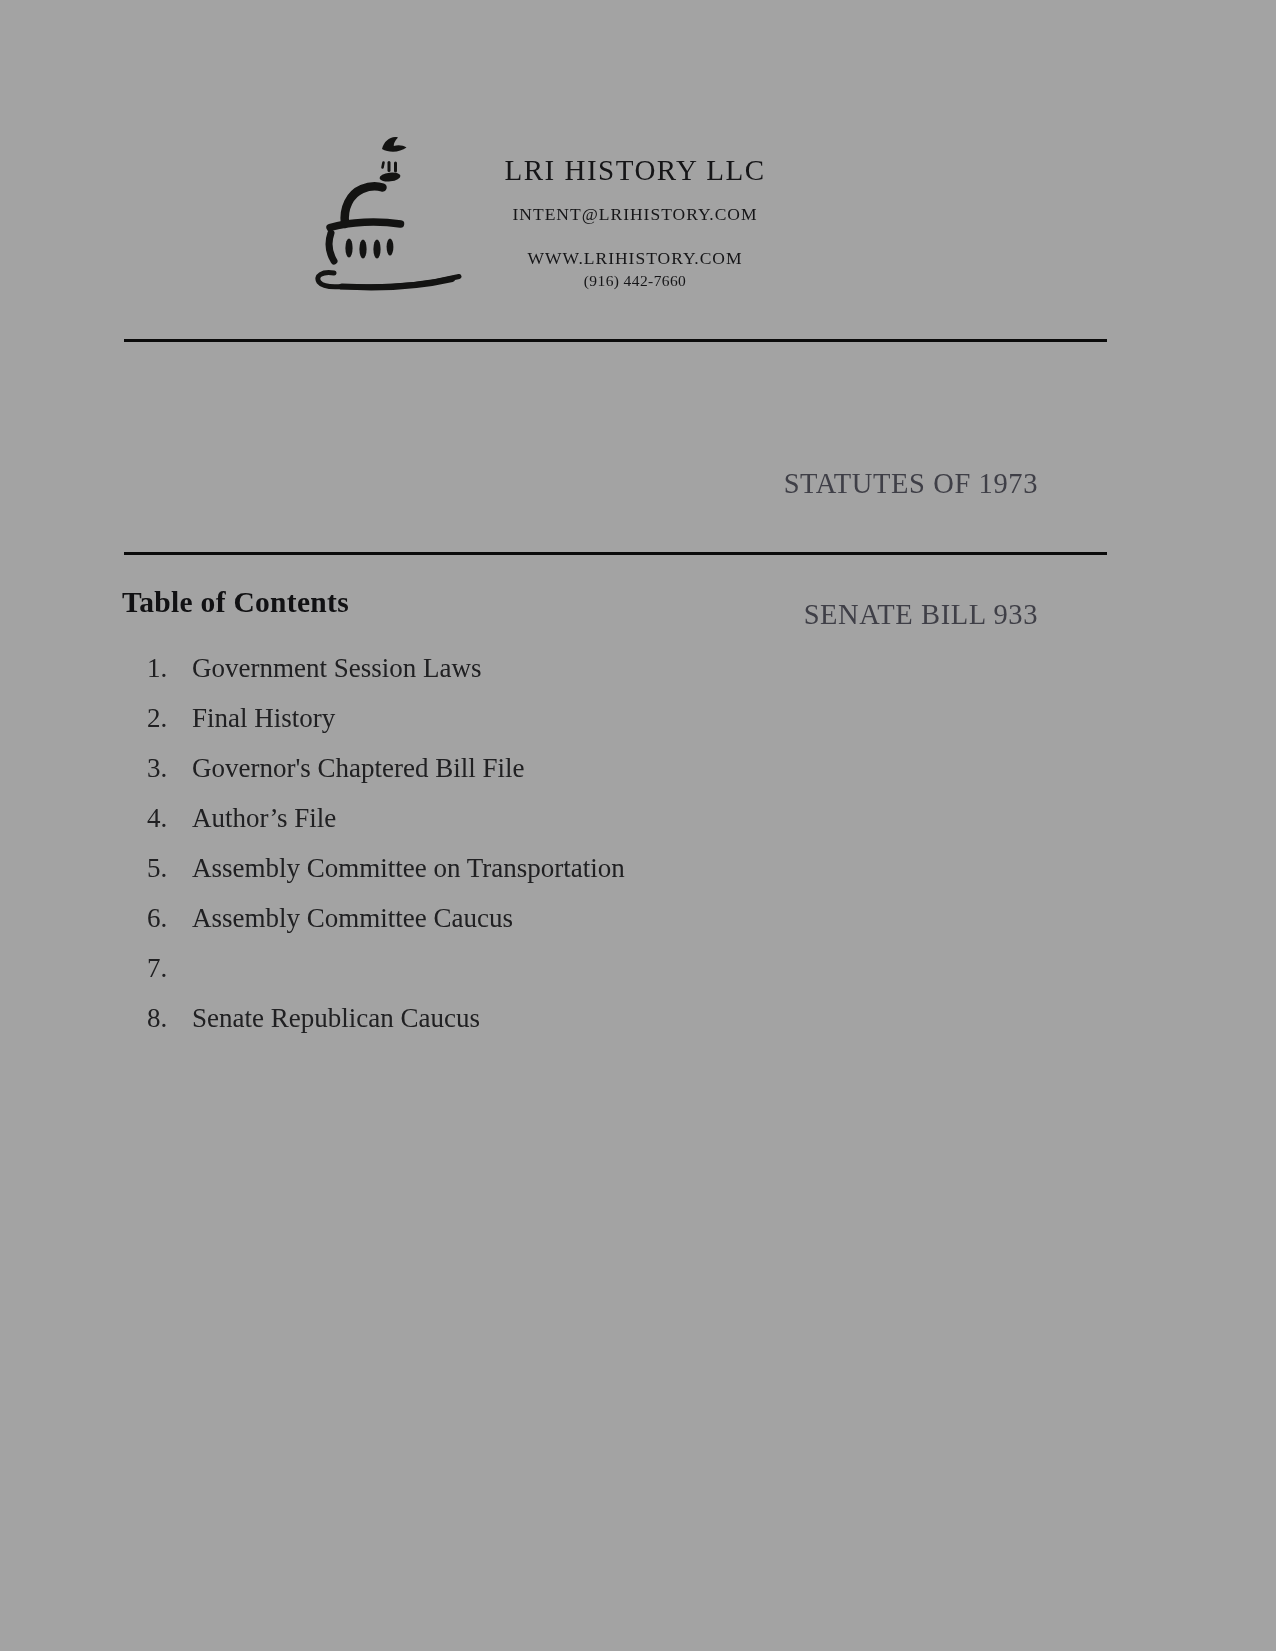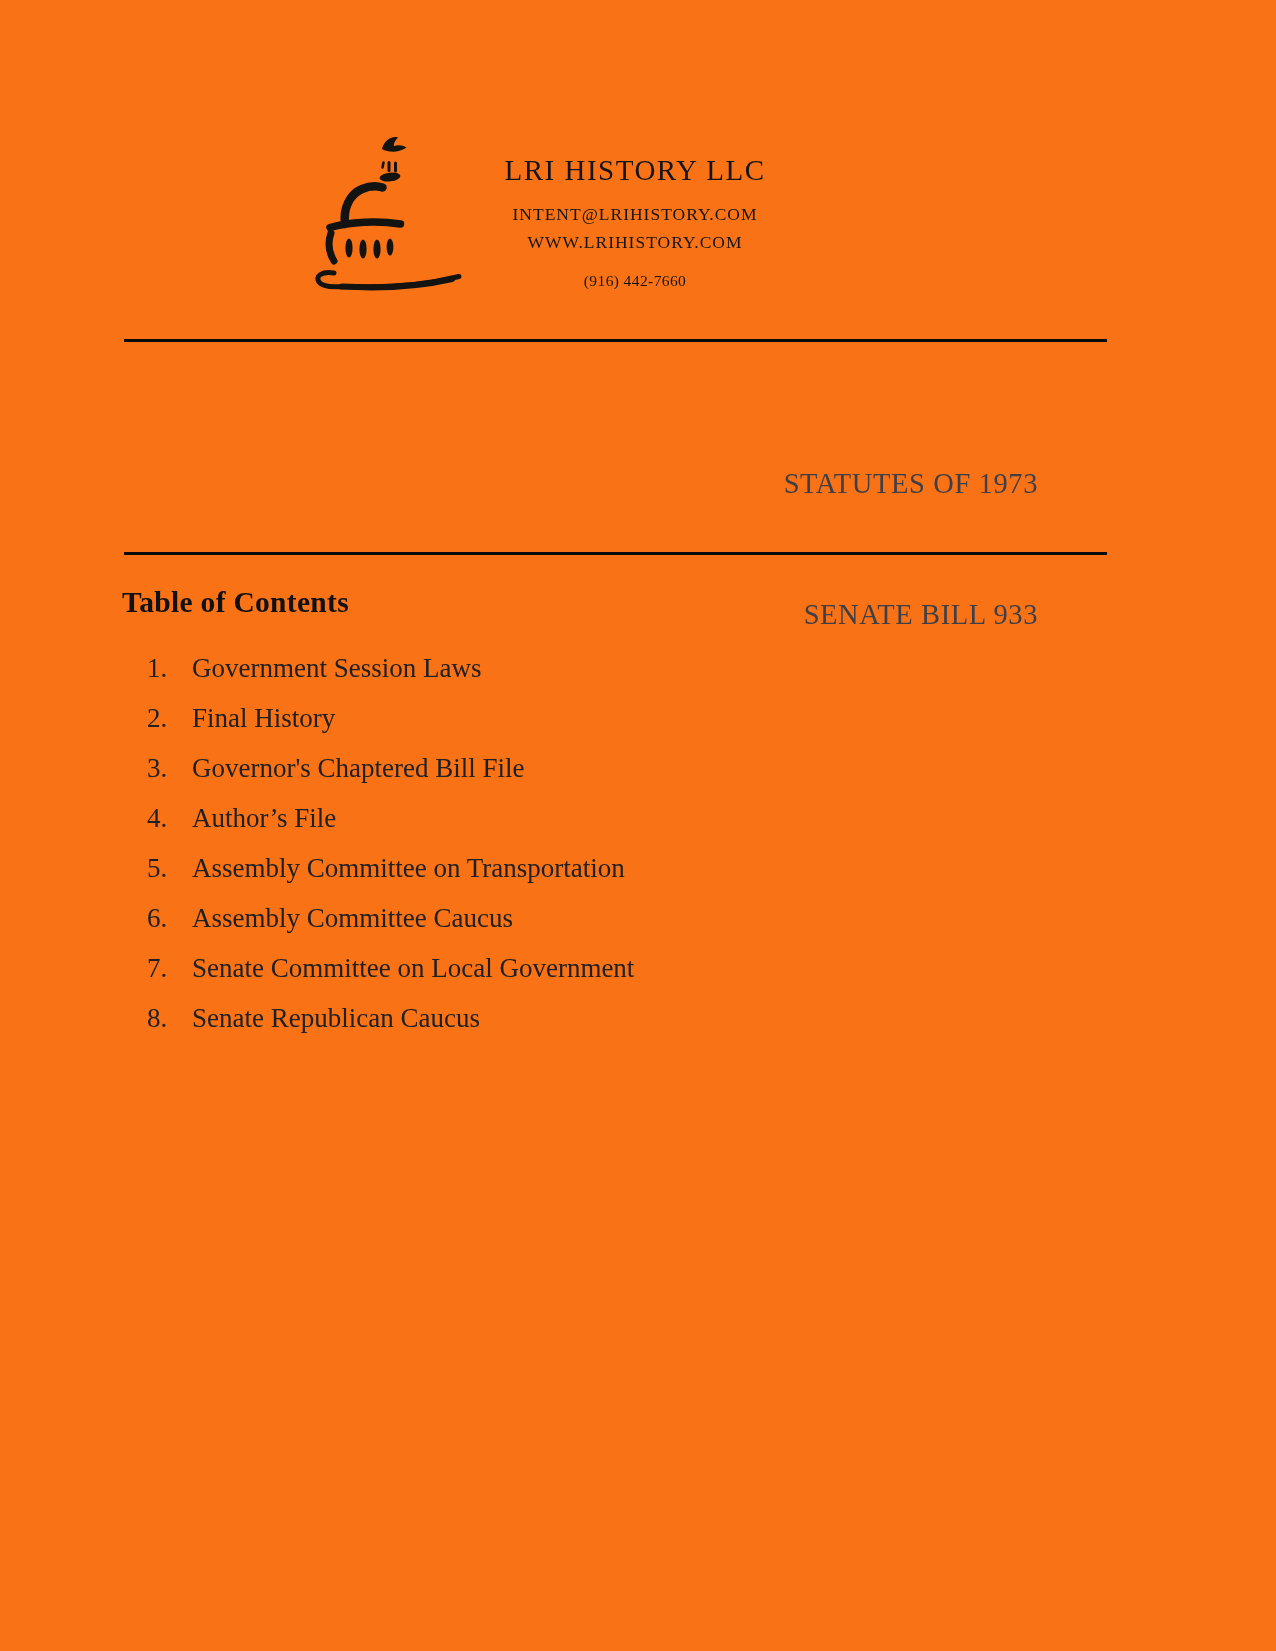--- a/index.html
+++ b/index.html
@@ -5,44 +5,44 @@
   * { margin:0; padding:0; box-sizing:border-box; }
   html,body { background:#ffffff; }
   body {
     width:1276px; height:1651px;
     font-family:"Liberation Serif","DejaVu Serif",serif;
     color:#1d1d1f;
   }
   .page {
     position:relative;
     width:1276px; height:1651px;
-    background:#f97316;
+    background:#a3a3a3;
     overflow:hidden;
   }
 
   
   .logo {
     position:absolute; left:312px; top:131px;
     width:150px; height:162px;
   }
   .contact {
     position:absolute; left:455px; top:154px; width:360px;
     text-align:center; color:#151517;
   }
   .company-name {
     font-size:29px; letter-spacing:1.5px; line-height:32px;
   }
   .contact-line-1 {
     margin-top:18px; font-size:17.5px; letter-spacing:1px; line-height:20px;
   }
   .contact-line-2 {
-    margin-top:8px; font-size:17.5px; letter-spacing:1px; line-height:20px;
+    margin-top:24px; font-size:17.5px; letter-spacing:1px; line-height:20px;
   }
   .contact-line-3 {
-    margin-top:20px; font-size:15.5px; letter-spacing:0.4px; line-height:18px;
+    margin-top:4px; font-size:15.5px; letter-spacing:0.4px; line-height:18px;
   }
 
   
   .rule {
     position:absolute; left:124px; width:983px; height:2.6px;
     background:#0b0b0b;
   }
   .rule-top { top:339px; }
   .rule-bottom { top:552px; }
 
@@ -144,21 +144,20 @@
     <div class="toc-item">
       <span class="toc-num">5.</span>
       <span class="toc-label">Assembly Committee on Transportation</span>
     </div>
     <div class="toc-item">
       <span class="toc-num">6.</span>
       <span class="toc-label">Assembly Committee Caucus</span>
     </div>
     <div class="toc-item">
       <span class="toc-num">7.</span>
-      <span class="toc-label">Senate Committee on Local Government</span>
     </div>
     <div class="toc-item">
       <span class="toc-num">8.</span>
       <span class="toc-label">Senate Republican Caucus</span>
     </div>
   </div>
 
 </div>
 
 </body></html>

